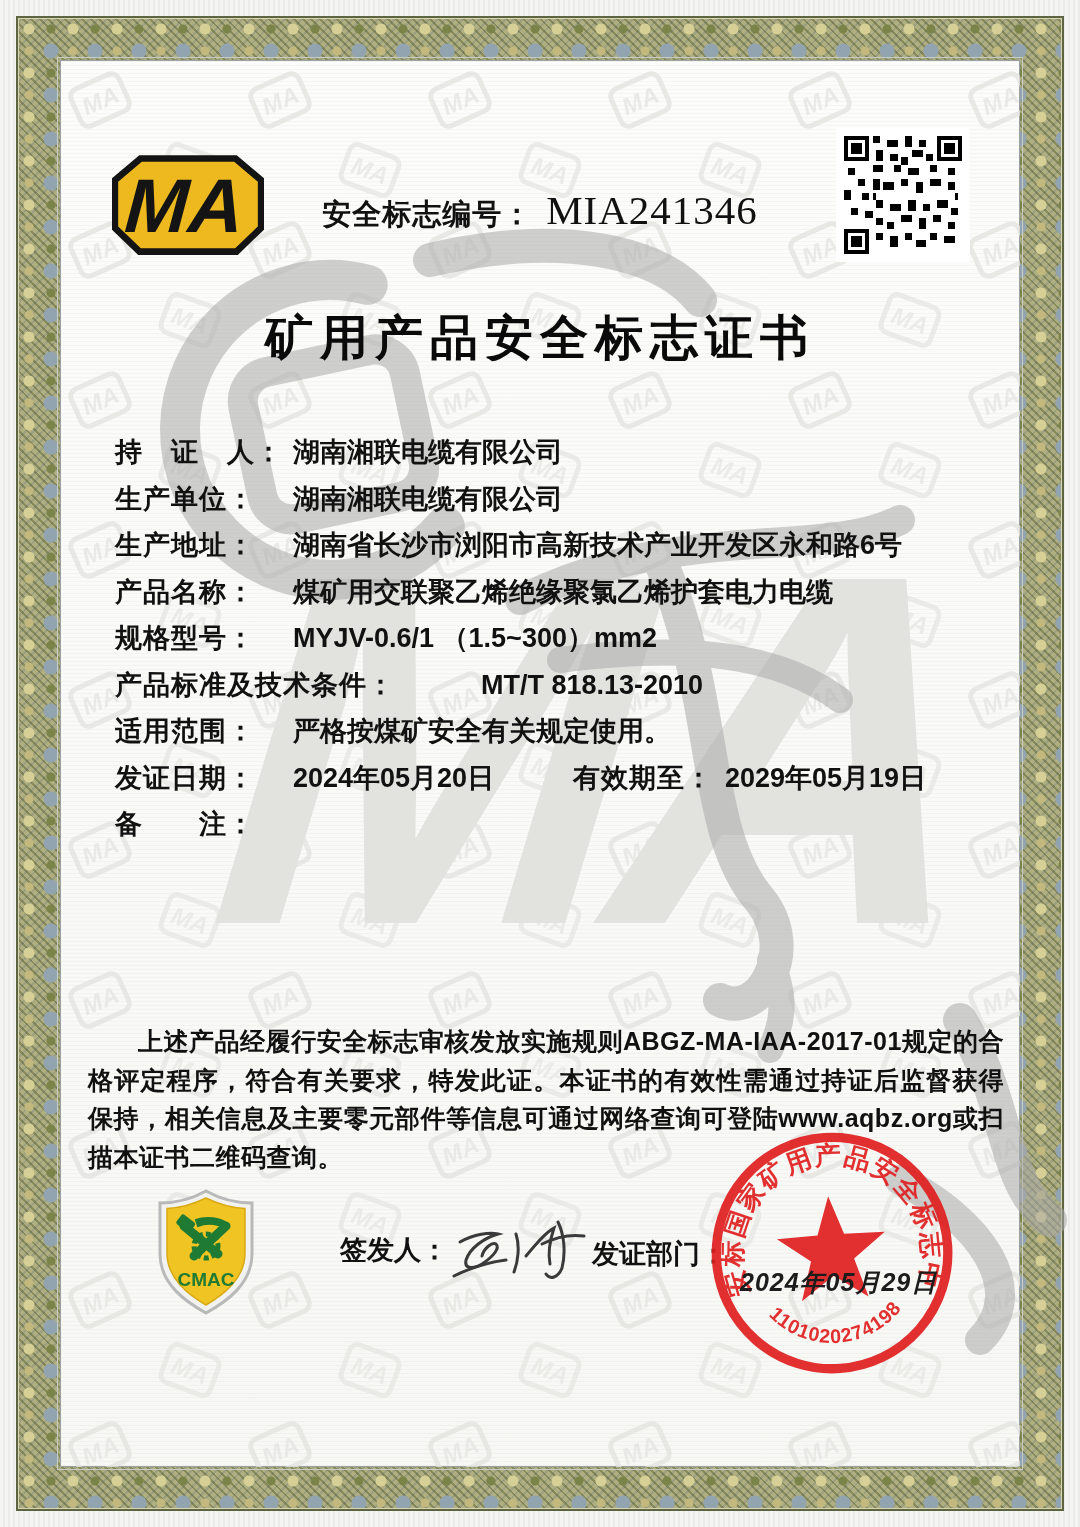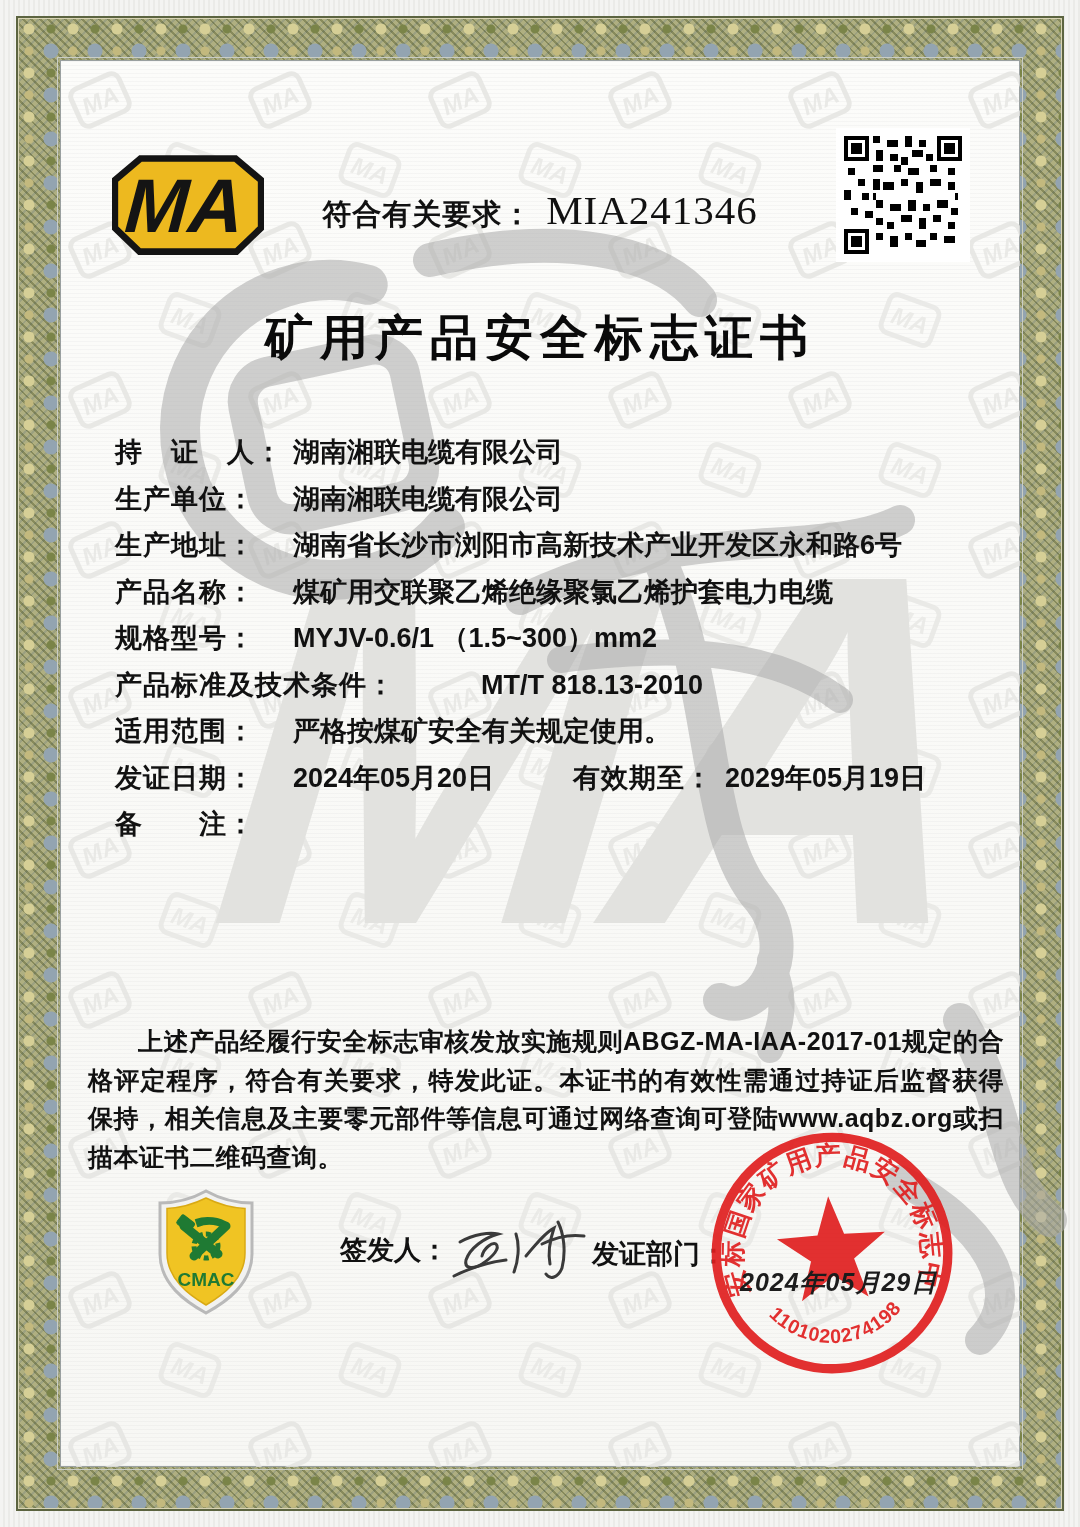--- a/index.html
+++ b/index.html
@@ -119,21 +119,21 @@
   </svg>
 
   <div class="content">
 
     <svg class="ma-logo" width="152" height="100" viewBox="0 0 160 104">
       <polygon points="30,3 130,3 157,26 157,76 131,101 29,101 3,76 3,26" fill="#edb91f" stroke="#141414" stroke-width="7"></polygon>
       <text x="80" y="80" text-anchor="middle" font-size="80" font-weight="900" font-style="italic" transform="skewX(-4)" fill="#141414">MA</text>
     </svg>
 
     <div class="enc-line">
-      <span class="enc-label">符合有关要求：</span><span class="enc-num">MIA241346</span>
+      <span class="enc-label">安全标志编号：</span><span class="enc-num">MIA241346</span>
     </div>
 
     <svg class="qr" width="118" height="118" viewBox="0 0 33 33" shape-rendering="crispEdges">
       <rect width="33" height="33" fill="#ffffff"></rect>
       <g fill="#000000">
         <rect x="0" y="0" width="7" height="7"></rect>
           <rect x="1" y="1" width="5" height="5" fill="#fff"></rect>
           <rect x="2" y="2" width="3" height="3"></rect>
         <rect x="26" y="0" width="7" height="7"></rect>
           <rect x="27" y="1" width="5" height="5" fill="#fff"></rect>

